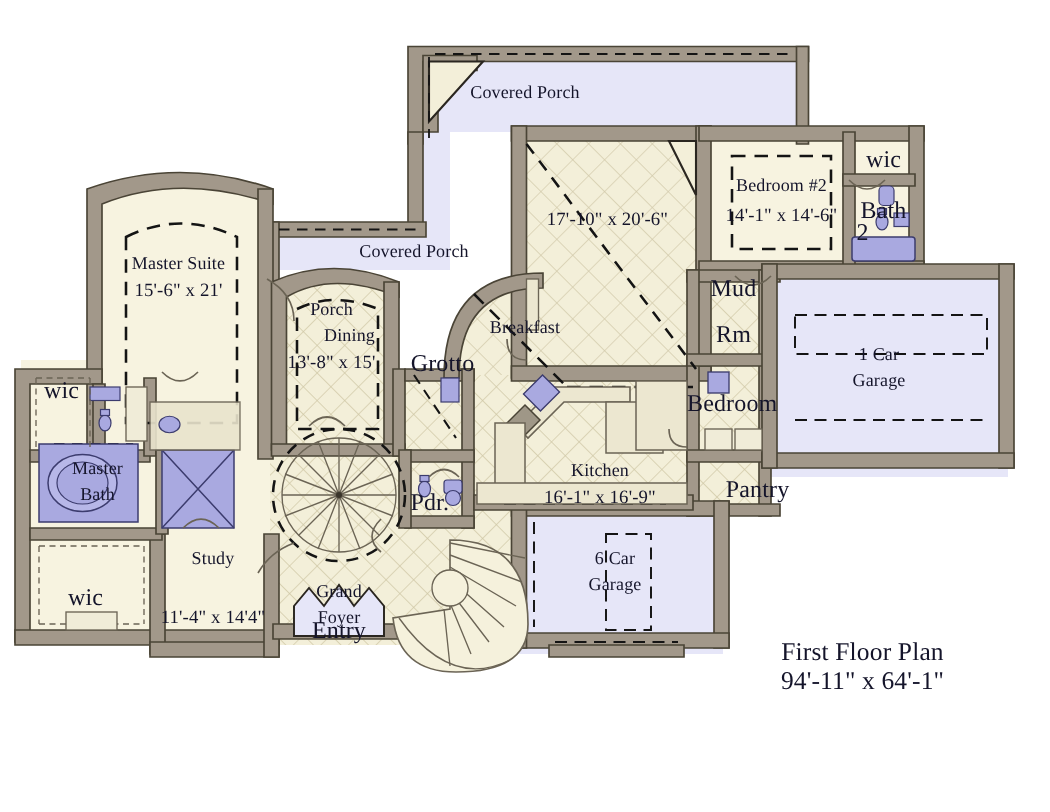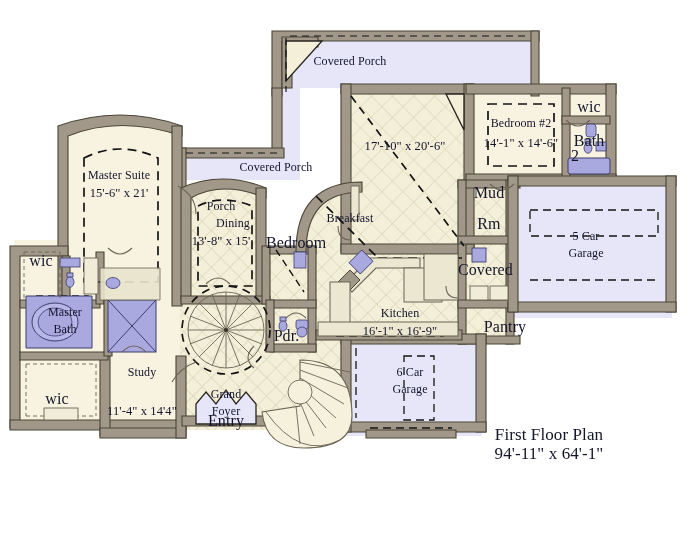--- a/index.html
+++ b/index.html
@@ -315,52 +315,52 @@
 <div class="lbl sz-dim" style="left:337px;top:139px;width:136px;">17'-10" x 20'-6"</div>
 
 <div class="lbl sz-room" style="left:466px;top:117px;width:110px;">Bedroom #2</div>
 <div class="lbl sz-dim" style="left:464px;top:136px;width:114px;">14'-1" x 14'-6"</div>
 
 <div class="lbl sz-room" style="left:300px;top:212px;width:100px;">Breakfast</div>
 
 <div class="lbl sz-room" style="left:352px;top:307px;width:96px;">Kitchen</div>
 <div class="lbl sz-dim" style="left:338px;top:324px;width:124px;">16'-1" x 16'-9"</div>
 
-<div class="lbl sz-sm" style="left:266px;top:234px;width:58px;">Bedroom</div>
+<div class="lbl sz-sm" style="left:266px;top:234px;width:58px;">Grotto</div>
 
 <div class="lbl sz-room" style="left:180px;top:388px;width:92px;">Grand</div>
 <div class="lbl sz-room" style="left:180px;top:405px;width:92px;">Foyer</div>
 
 <div class="lbl sz-sm" style="left:196px;top:412px;width:60px;">Entry</div>
 
 <div class="lbl sz-room" style="left:104px;top:366px;width:76px;">Study</div>
 <div class="lbl sz-dim" style="left:92px;top:404px;width:100px;">11'-4" x 14'4"</div>
 
 <div class="lbl sz-room" style="left:26px;top:306px;width:78px;">Master</div>
 <div class="lbl sz-room" style="left:26px;top:323px;width:78px;">Bath</div>
 
 <div class="lbl sz-sm" style="left:22px;top:252px;width:38px;">wic</div>
 <div class="lbl sz-sm" style="left:34px;top:390px;width:46px;">wic</div>
 
 <div class="lbl sz-sm" style="left:270px;top:327px;width:33px;">Pdr.</div>
 
 <div class="lbl sz-sm" style="left:466px;top:184px;width:46px;">Mud</div>
 <div class="lbl sz-sm" style="left:466px;top:215px;width:46px;">Rm</div>
 
-<div class="lbl sz-sm" style="left:458px;top:261px;width:50px;">Covered</div>
+<div class="lbl sz-sm" style="left:458px;top:261px;width:50px;">Bedroom</div>
 <div class="lbl sz-sm" style="left:478px;top:318px;width:54px;">Pantry</div>
 
 <div class="lbl sz-sm" style="left:568px;top:98px;width:42px;">wic</div>
 <div class="lbl sz-sm" style="left:566px;top:132px;width:46px;">Bath</div>
 <div class="lbl sz-sm" style="left:562px;top:147px;width:26px;">2</div>
 
-<div class="lbl sz-room" style="left:540px;top:230px;width:92px;">5 Car</div>
+<div class="lbl sz-room" style="left:540px;top:230px;width:92px;">1 Car</div>
 <div class="lbl sz-room" style="left:540px;top:247px;width:92px;">Garage</div>
 
 <div class="lbl sz-room" style="left:364px;top:366px;width:92px;">6 Car</div>
 <div class="lbl sz-room" style="left:364px;top:383px;width:92px;">Garage</div>
 
-<div class="title-blk" style="left:444px;top:425px;width:210px;">
+<div class="title-blk" style="left:470px;top:425px;width:210px;">
   <div class="lbl sz-title" style="position:static;width:100%;">First Floor Plan</div>
   <div class="lbl sz-title" style="position:static;width:100%;">94'-11" x 64'-1"</div>
 </div>
 
 </div>
 
 </body></html>

